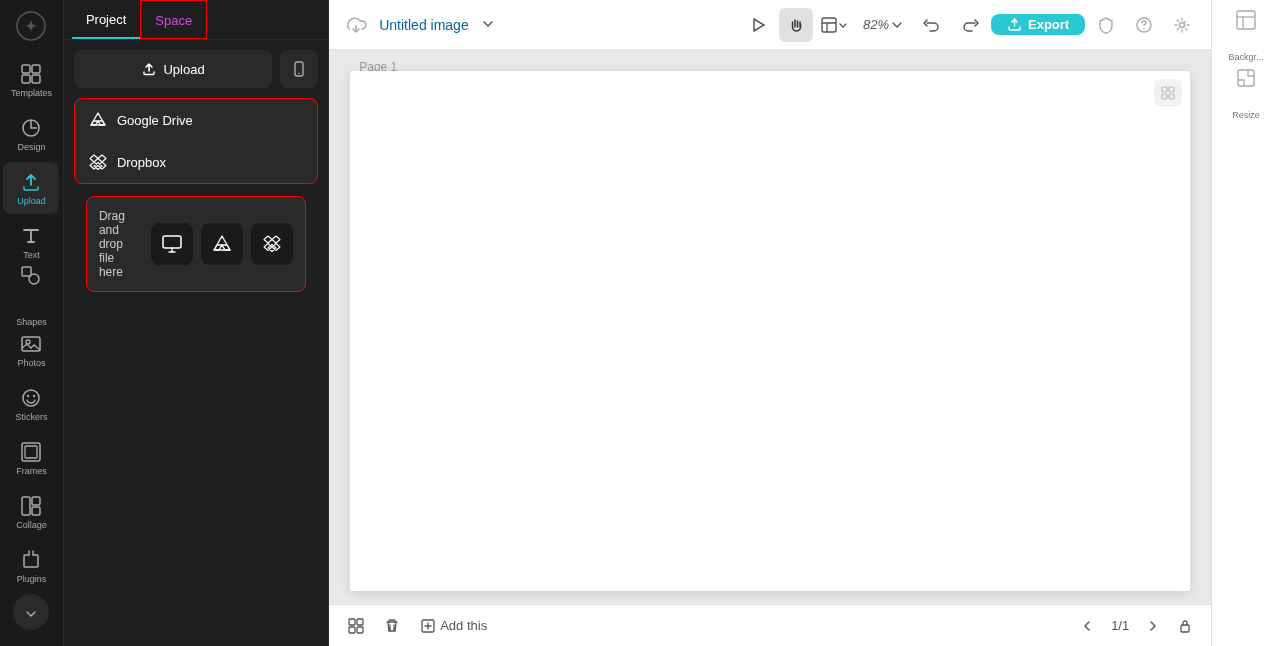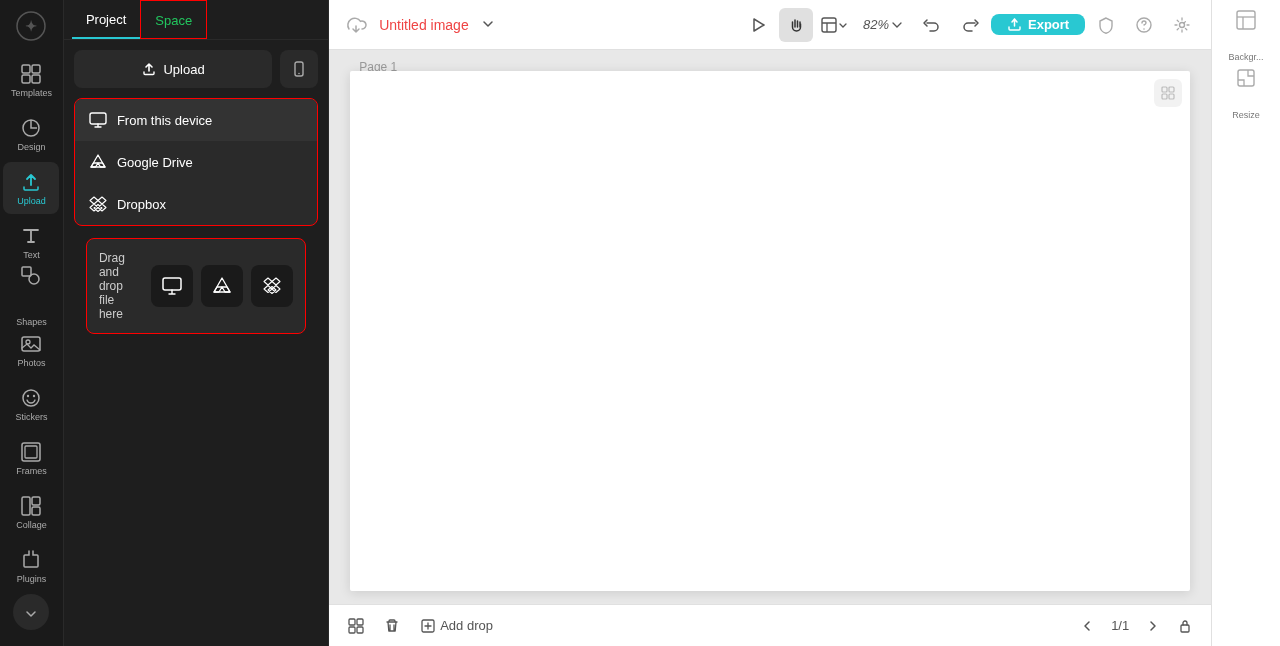--- a/index.html
+++ b/index.html
@@ -218,21 +218,21 @@
       align-items: center;
       justify-content: center;
       color: #555;
     }
     .doc-title {
       display: flex;
       align-items: flex-start;
       gap: 12px;
       font-size: 14px;
       font-weight: 500;
-      color: #ef4444;
+      color: #0369a1;
       cursor: pointer;
     }
     .top-bar-tools {
       display: flex;
       align-items: center;
       gap: 4px;
       margin-left: auto;
     }
     .tool-btn {
       width: 34px;
@@ -535,21 +535,21 @@
     </div>
   </div>
 </div>
 
 <div class="panel-sidebar">
 
   <div class="panel-tabs">
     <div class="panel-tab active">
       <span>Project</span>
     </div>
-    <div class="panel-tab highlighted" style="border:1.5px solid red; color:#22c55e;">
+    <div class="panel-tab highlighted" style="border:1.5px solid red; color:#d946ef;">
       <span>Space</span>
     </div>
   </div>
 
   <div class="panel-content">
 
     <div class="upload-btn-row">
       <button class="upload-btn">
         <svg width="16" height="16" viewBox="0 0 16 16" fill="none">
           <path d="M8 10V3M5 6l3-3 3 3" stroke="#fff" stroke-width="1.6" stroke-linecap="round" stroke-linejoin="round"></path>
@@ -560,27 +560,20 @@
       <button class="phone-btn">
         <svg width="16" height="16" viewBox="0 0 16 16" fill="none">
           <rect x="4" y="1" width="8" height="14" rx="2" stroke="#aaa" stroke-width="1.4"></rect>
           <circle cx="8" cy="12.5" r="0.8" fill="#aaa"></circle>
         </svg>
       </button>
     </div>
 
     <div class="upload-sources">
 
-      <div class="upload-source-item active">
-        <svg width="18" height="18" viewBox="0 0 18 18" fill="none">
-          <rect x="1" y="2" width="16" height="11" rx="2" stroke="white" stroke-width="1.4"></rect>
-          <path d="M6 16h6M9 13v3" stroke="white" stroke-width="1.4" stroke-linecap="round"></path>
-        </svg>
-        <span>From this device</span>
-      </div>
 
       <div class="upload-source-item">
         <svg width="18" height="18" viewBox="0 0 18 18" fill="none">
           <path d="M9 2L2 14h4.5L9 10l2.5 4H16L9 2z" stroke="white" stroke-width="1.3" stroke-linejoin="round"></path>
           <path d="M2 14l2.5-4h9L16 14H2z" stroke="white" stroke-width="1.3" stroke-linejoin="round"></path>
         </svg>
         <span>Google Drive</span>
       </div>
 
       <div class="upload-source-item">
@@ -737,21 +730,21 @@
       <div class="bottom-icon">
         <svg width="16" height="16" viewBox="0 0 16 16" fill="none">
           <path d="M3 4h10M5 4V3a1 1 0 011-1h4a1 1 0 011 1v1M6 7v5M10 7v5M4 4l.8 9h6.4L12 4" stroke="#555" stroke-width="1.3" stroke-linecap="round" stroke-linejoin="round"></path>
         </svg>
       </div>
       <div class="add-page-btn">
         <svg width="14" height="14" viewBox="0 0 14 14" fill="none">
           <rect x="1" y="1" width="12" height="12" rx="1.5" stroke="#555" stroke-width="1.3"></rect>
           <path d="M7 4v6M4 7h6" stroke="#555" stroke-width="1.3" stroke-linecap="round"></path>
         </svg>
-        <span>Add drop</span>
+        <span>Add this</span>
       </div>
     </div>
 
     <div class="bottom-bar-right">
       <div class="page-nav-btn">
         <svg width="14" height="14" viewBox="0 0 14 14" fill="none">
           <path d="M9 3L5 7l4 4" stroke="#555" stroke-width="1.5" stroke-linecap="round" stroke-linejoin="round"></path>
         </svg>
       </div>
       <span class="page-indicator">1/1</span>

